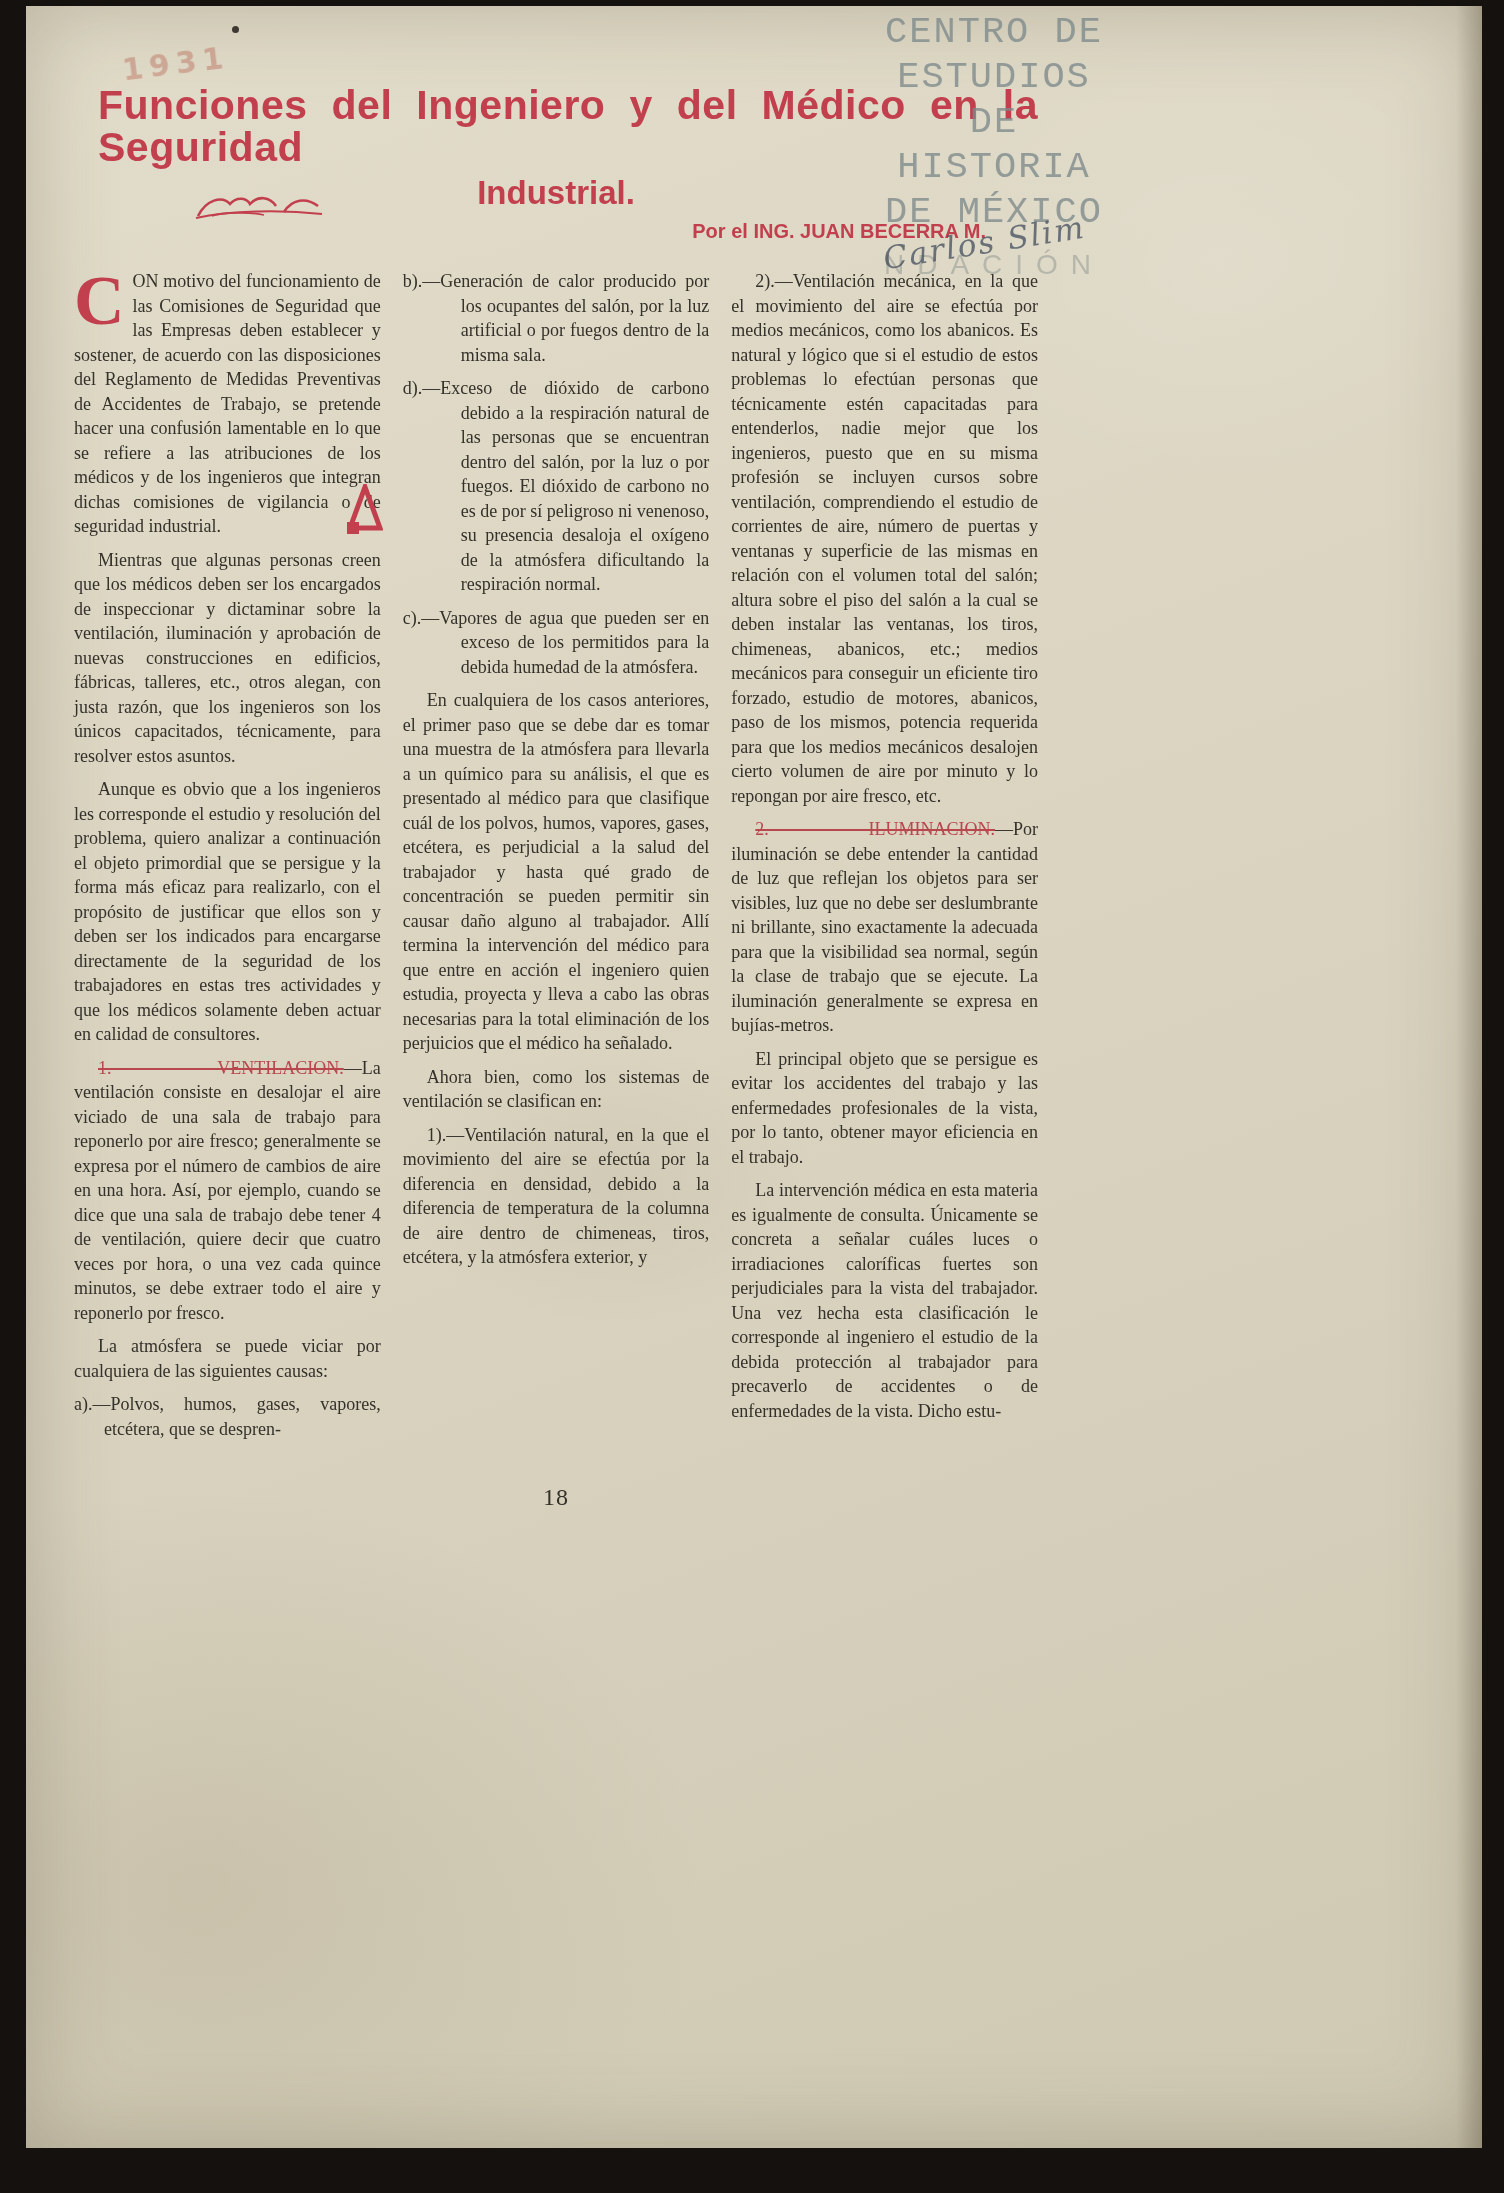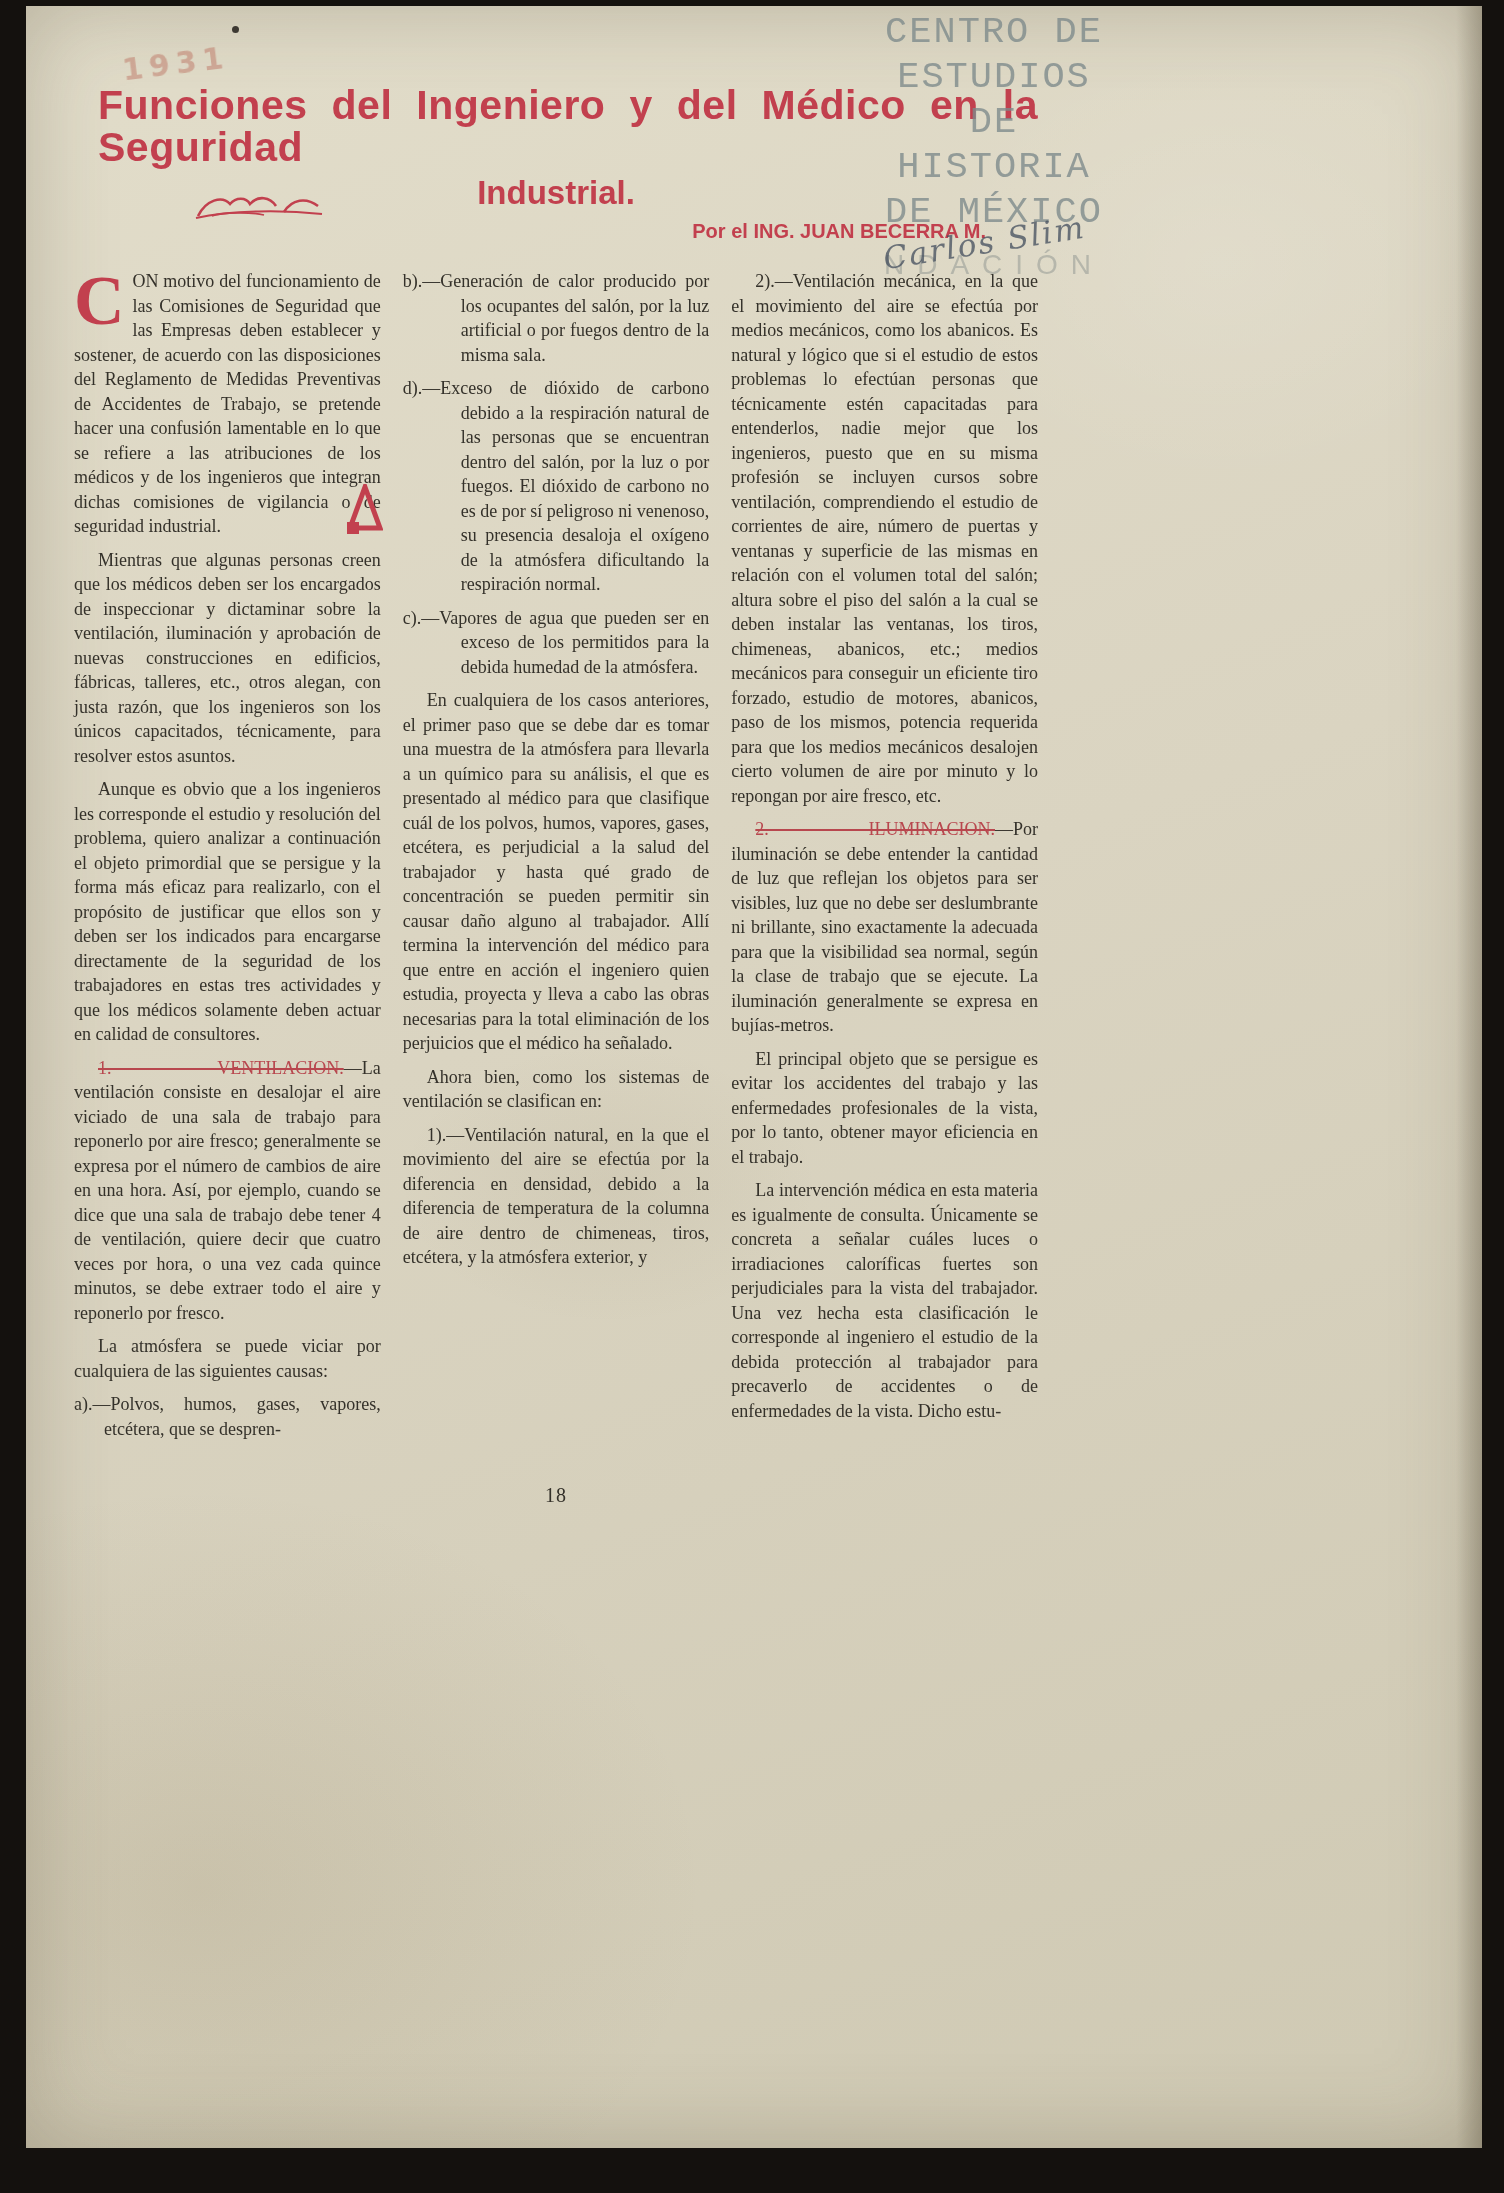--- a/index.html
+++ b/index.html
@@ -77,21 +77,21 @@
     font-size:70px; line-height:56px;
     color:#c2404e;
     padding:4px 8px 0 0;
   }
   .lead { color:#b8474e; text-decoration:line-through; text-decoration-thickness:1.5px;font-family:Liberation Serif, serif; }
   .tri { position:absolute; left:2px; width:36px; height:50px; }
   .tri-a { top:40px; }
   .tri-b { top:108px; }
   .pagenum {
     text-align:center; margin-top:34px;
-    font-size:20px; color:#34312a; letter-spacing:1px;
+    font-size:24px; color:#34312a; letter-spacing:1px;
   }
   .watermark {
     position:absolute; left:838px; top:4px; width:260px;
     text-align:center; z-index:5; pointer-events:none;
   }
   .wm-line {
     font-family:Liberation Mono, monospace;
     font-size:37px; line-height:45px;
     letter-spacing:2px;
     color:rgba(124,137,138,.78);

